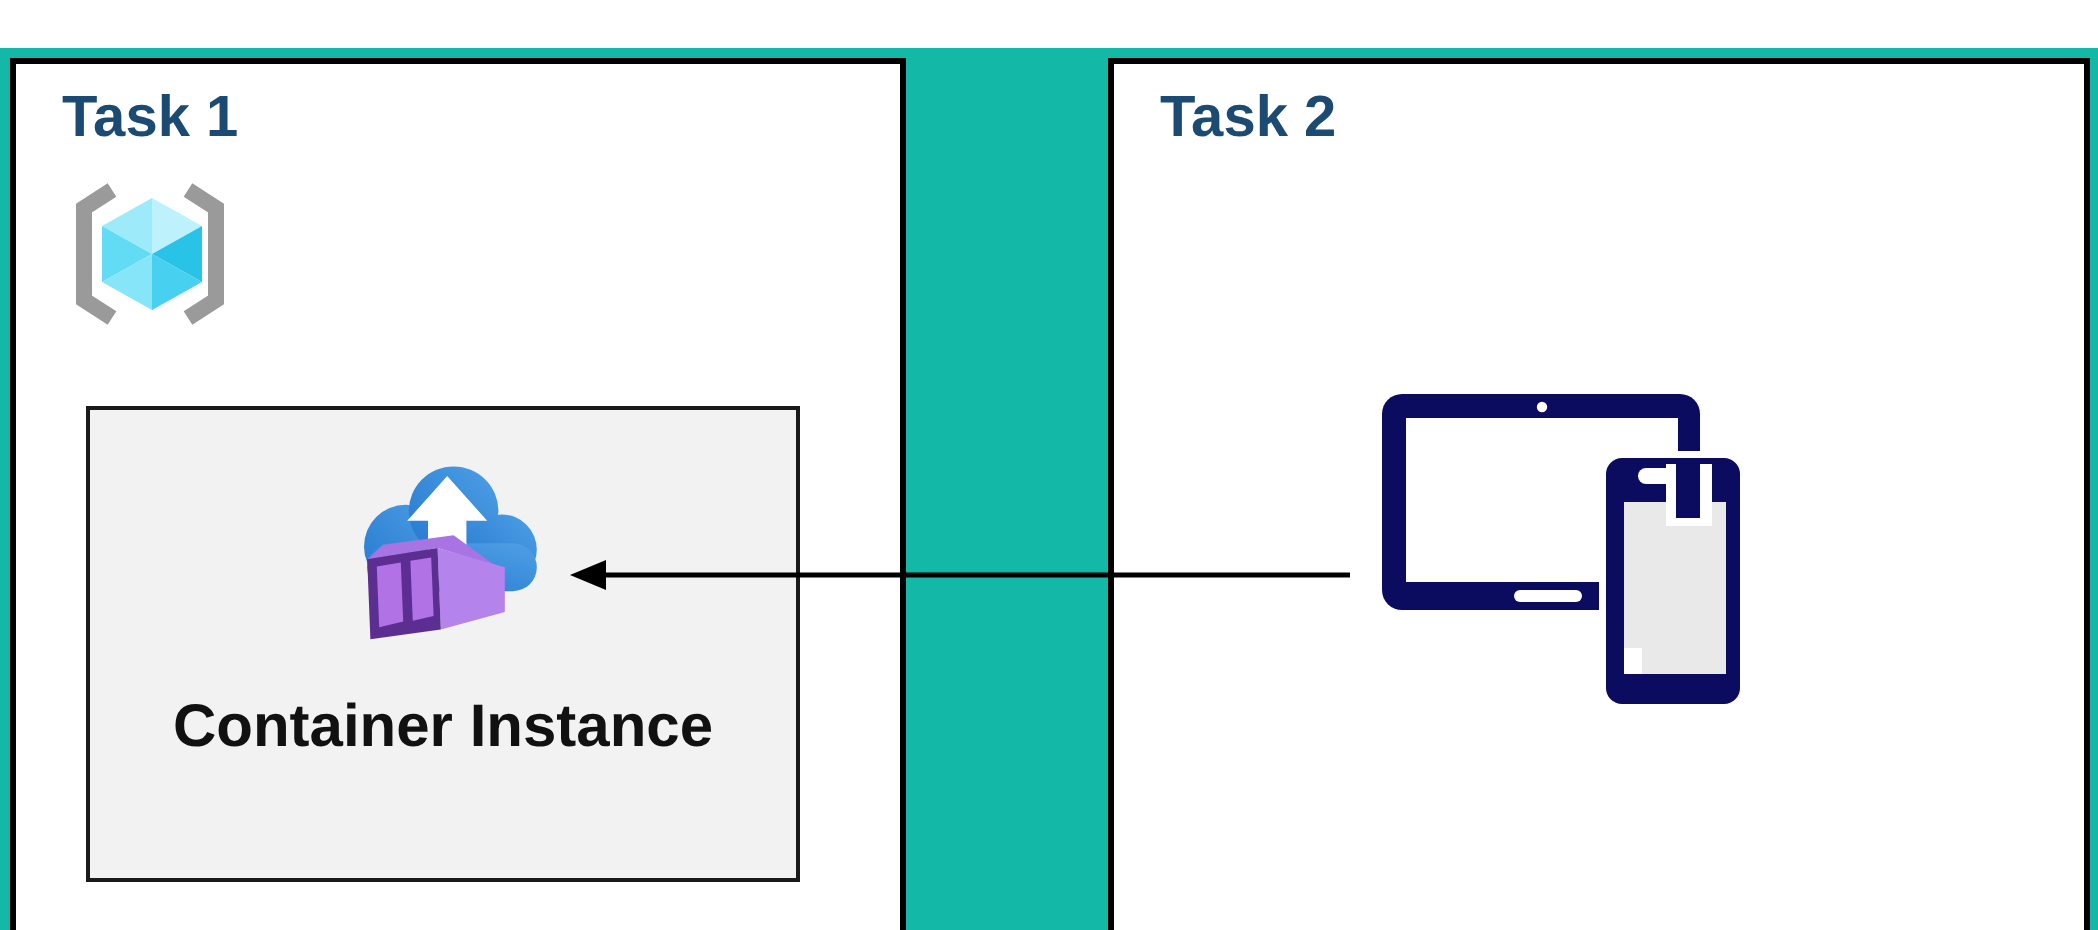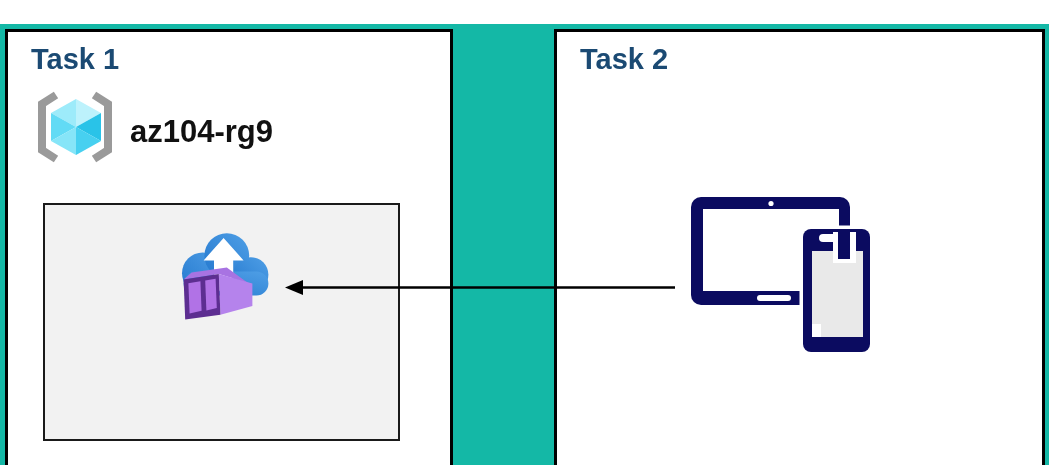--- a/index.html
+++ b/index.html
@@ -89,21 +89,20 @@
       <g stroke="none">
         <polygon class="f-cube-l1" points="41,11 16,25 41,39"></polygon>
         <polygon class="f-cube-l2" points="41,11 66,25 41,39"></polygon>
         <polygon class="f-cube-m1" points="16,25 41,39 16,53"></polygon>
         <polygon class="f-cube-m2" points="41,39 41,67 16,53"></polygon>
         <polygon class="f-cube-d1" points="66,25 66,53 41,39"></polygon>
         <polygon class="f-cube-d2" points="66,53 41,67 41,39"></polygon>
       </g>
     </svg>
 
-    <div class="rg-name">az104-rg9</div>
 
     <div class="container-box">
       <svg class="aci-icon" viewBox="0 0 120 140" aria-hidden="true">
         <defs>
           <linearGradient id="cloudGrad" x1="0" y1="1" x2="1" y2="0">
             <stop offset="0" class="stop-dark" stop-color="#2478ce"></stop>
             <stop offset="1" class="stop-light" stop-color="#4f9fe6"></stop>
           </linearGradient>
         </defs>
 
@@ -117,20 +116,21 @@
         <polygon class="f-white" points="62,20 87,48 74,48 74,86 50,86 50,48 37,48"></polygon>
 
         <g>
           <path class="f-pur-top" d="M12,72 L22,63 L66,57 L92,76 L56,65 Z"></path>
           <polygon class="f-pur-side" points="56,65 98,77 98,105 58,116"></polygon>
           <polygon class="f-pur-dark" points="12,72 56,65 58,116 14,122"></polygon>
           <polygon class="f-pur-panel" points="18,76.5 33,74 34.5,111 19.5,114.5"></polygon>
           <polygon class="f-pur-panel" points="39,73 52,71 53.5,107.5 40.5,110.5"></polygon>
         </g>
       </svg>
+      <div class="box-label">Container Instance</div>
     </div>
   </div>
 
   <div class="panel panel-task2">
     <div class="task-title">Task 2</div>
 
     <svg class="devices-icon" viewBox="680 165 195 170" aria-hidden="true">
 
       <g>
         <rect class="f-navy" x="688" y="170" width="159" height="108" rx="10"></rect>

